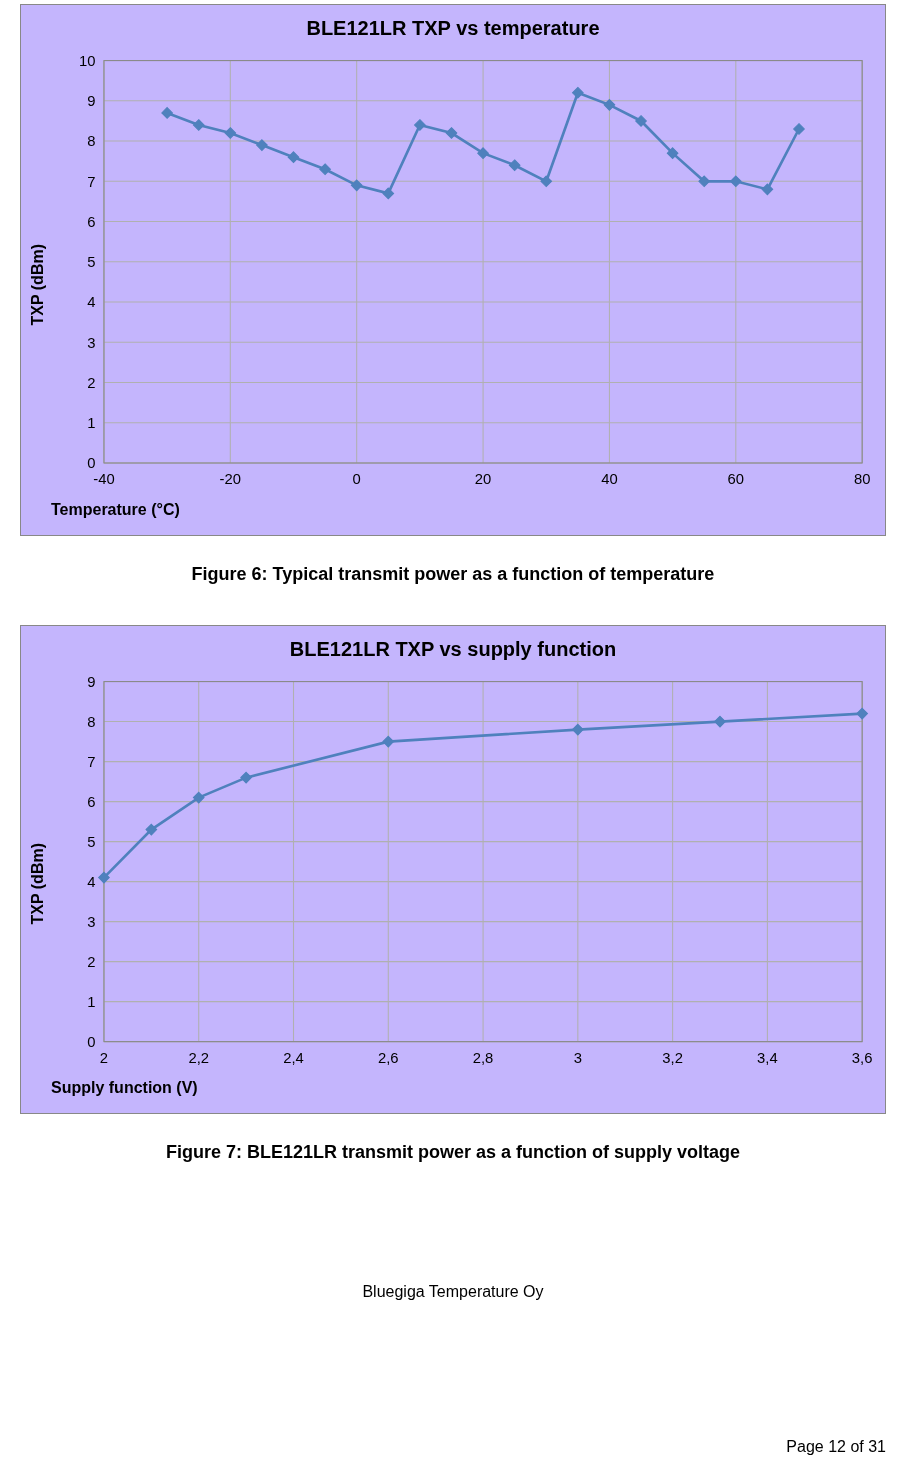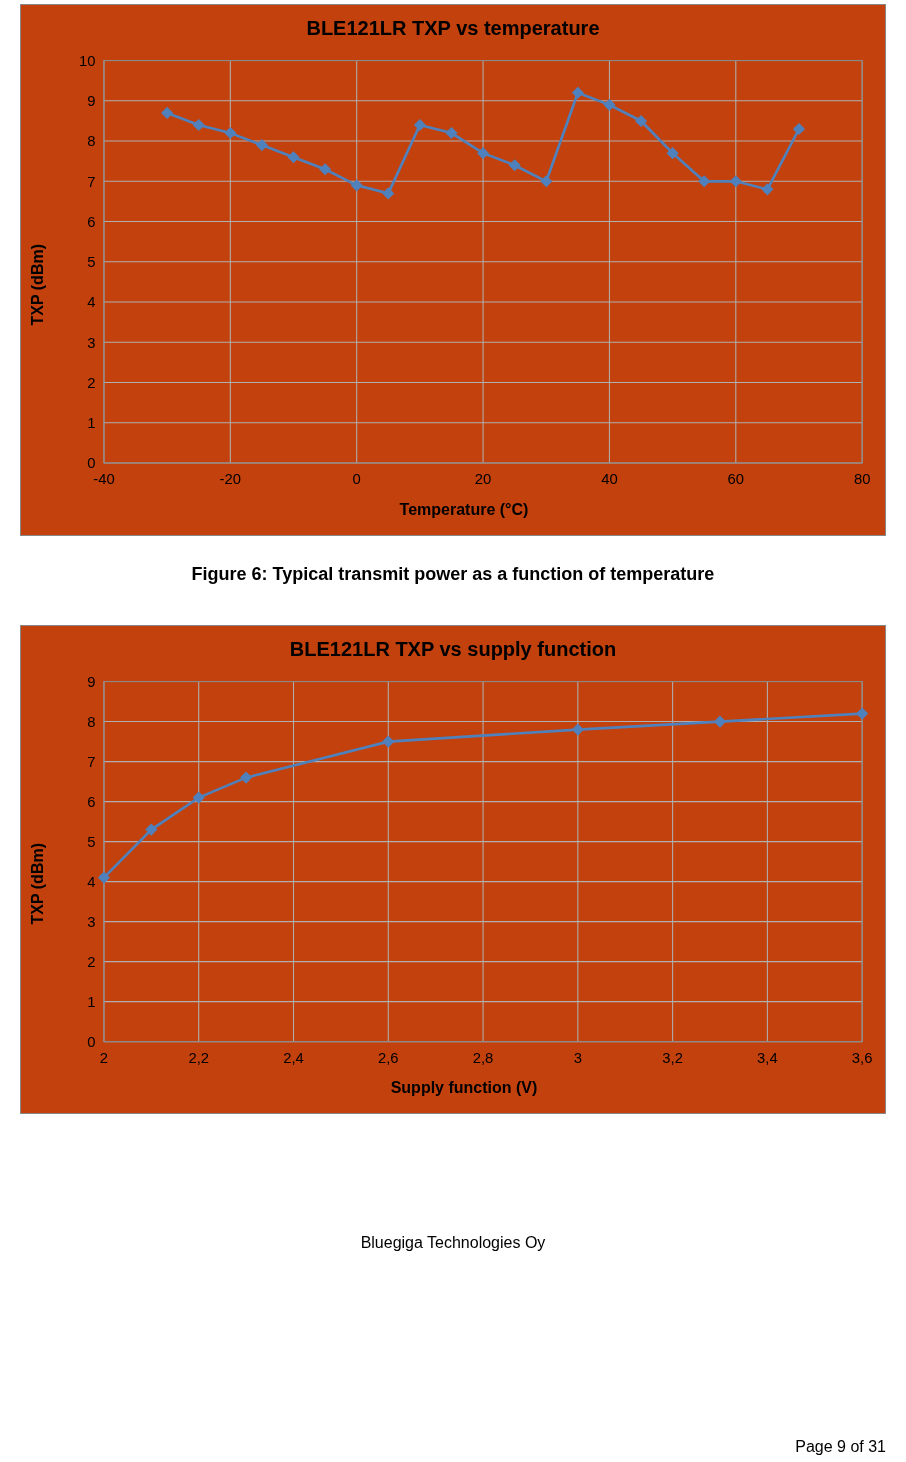--- a/index.html
+++ b/index.html
@@ -12,21 +12,21 @@
   .page {
     width: 906px;
     min-height: 1462px;
     margin: 0 auto;
     box-sizing: border-box;
     padding: 0 20px 20px 20px;
     position: relative;
   }
   .chart-box {
     border: 1px solid #888;
-    background: #c2410c;
+    background: #c4b5fd;
     padding: 8px 8px 16px 8px;
     margin-top: 4px;
   }
   .chart-title {
     text-align: center;
     font-weight: bold;
     font-size: 20px;
     margin: 4px 0 10px 0;
   }
   .chart-wrap {
@@ -46,21 +46,20 @@
     display: flex;
     flex-direction: column;
     align-items: stretch;
   }
   svg.plot {
     width: 100%;
     height: auto;
     display: block;
   }
   .xlabel {
-    text-align: center;
     font-weight: bold;
     font-size: 16px;
     margin-top: 6px;
   }
   .caption {
     text-align: center;
     font-weight: bold;
     font-size: 18px;
     margin: 28px 0 40px 0;
   }
@@ -240,17 +239,18 @@
               <text x="497.5" y="370" text-anchor="middle">3</text>
               <text x="587.0000000000001" y="370" text-anchor="middle">3,2</text>
               <text x="676.4999999999999" y="370" text-anchor="middle">3,4</text>
               <text x="766" y="370" text-anchor="middle">3,6</text>
             </g>
           </svg>
         <div class="xlabel">Supply function (V)</div>
       </div>
     </div>
   </div>
-
-  <div class="footer-center">Bluegiga Technologies Oy</div>
-  <div class="footer-right">Page 9 of 31</div>
+  <div class="caption">Figure 7: BLE121LR transmit power as a function of supply voltage</div>
+
+  <div class="footer-center">Bluegiga Temperature Oy</div>
+  <div class="footer-right">Page 12 of 31</div>
 
 </div>
 
 </body></html>

